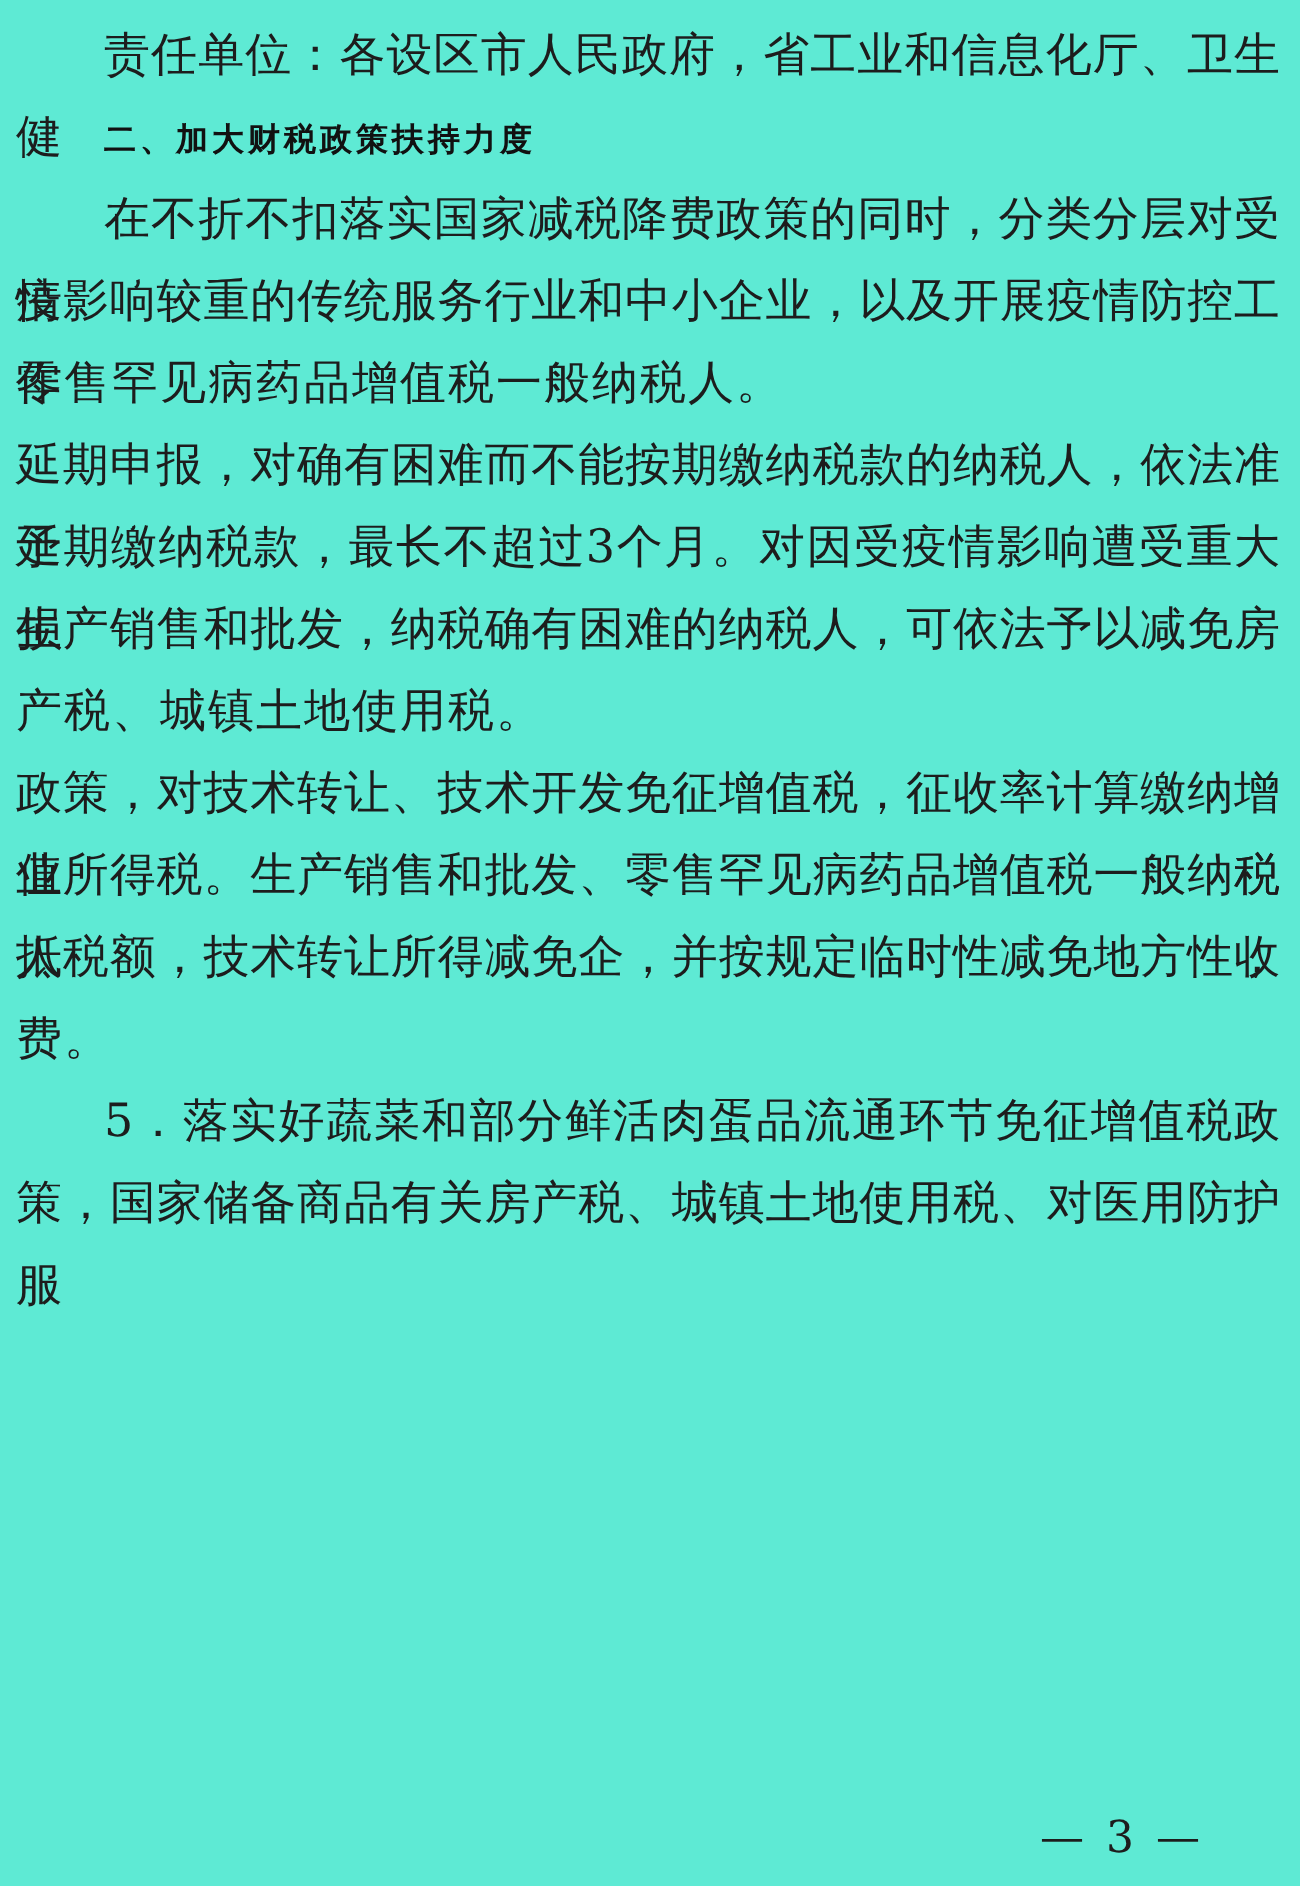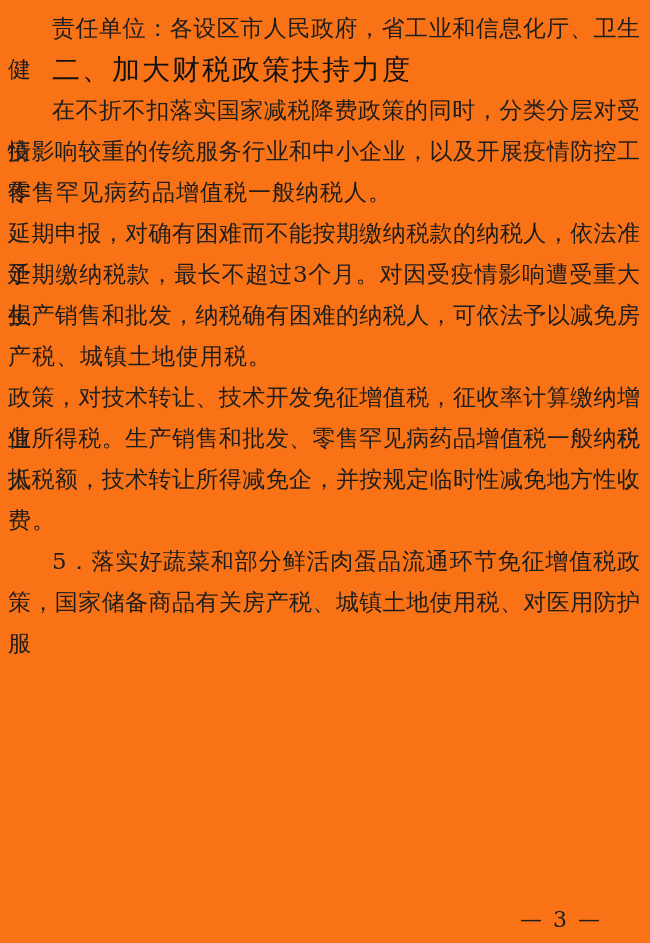--- a/index.html
+++ b/index.html
@@ -5,21 +5,21 @@
   html, body {
     margin: 0;
     padding: 0;
     background: #ffffff;
   }
   .page {
     position: relative;
     box-sizing: border-box;
     width: 650px;
     height: 943px;
-    background: #f97316;
+    background: #5eead4;
     padding: 8px 10px 0 8px;
     font-family: "DejaVu Serif", serif;
     color: #1d1d1d;
     overflow: hidden;
   }
   .doc-body {
     width: 100%;
   }
   .line {
     height: 41px;
@@ -32,22 +32,22 @@
   .line.justify {
     text-align: justify;
     text-align-last: justify;
     letter-spacing: 0;
   }
   .line.indent {
     text-indent: 44px;
   }
   .line.heading {
     font-family: "DejaVu Sans", sans-serif;
-    font-weight: normal;
-    font-size: 28px;
+    font-weight: bold;
+    font-size: 16px;
     letter-spacing: 2px;
     color: #111111;
   }
   .line.kai {
     
     font-family: "DejaVu Serif", serif;
   }
   .page-number {
     position: absolute;
     right: 48px;

